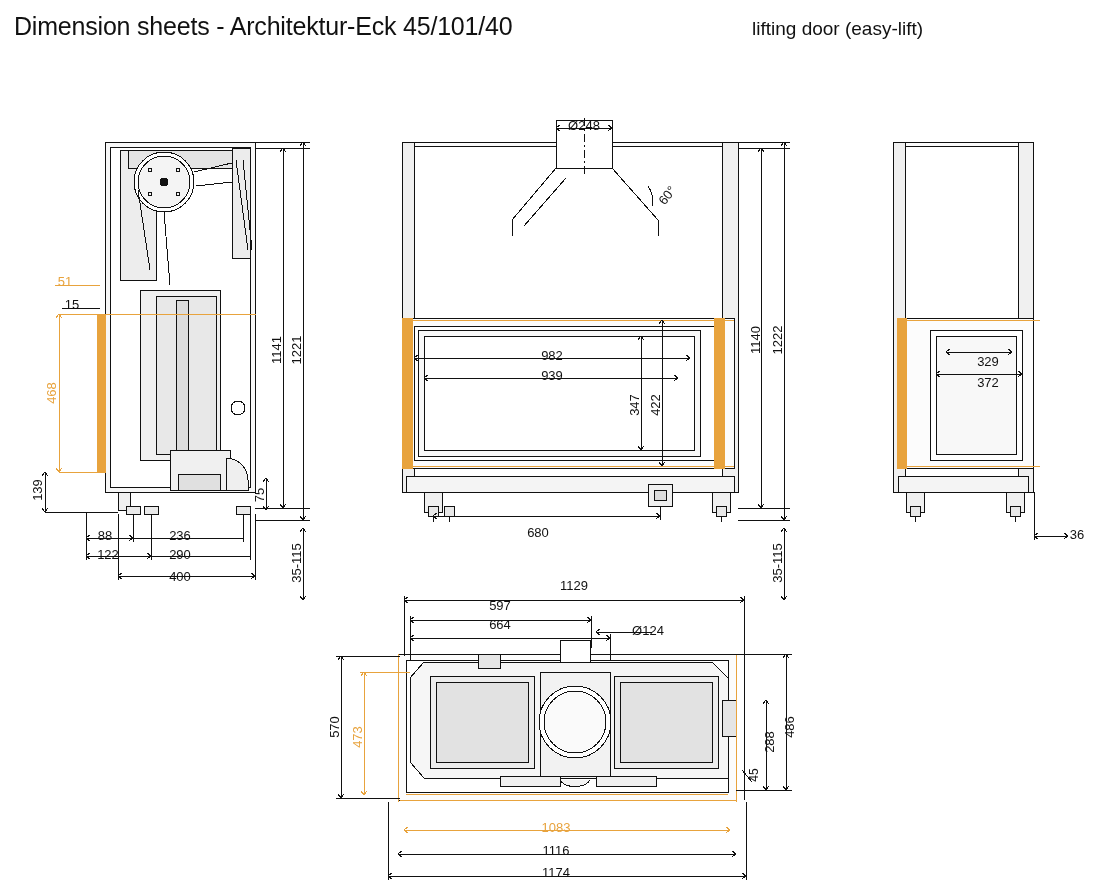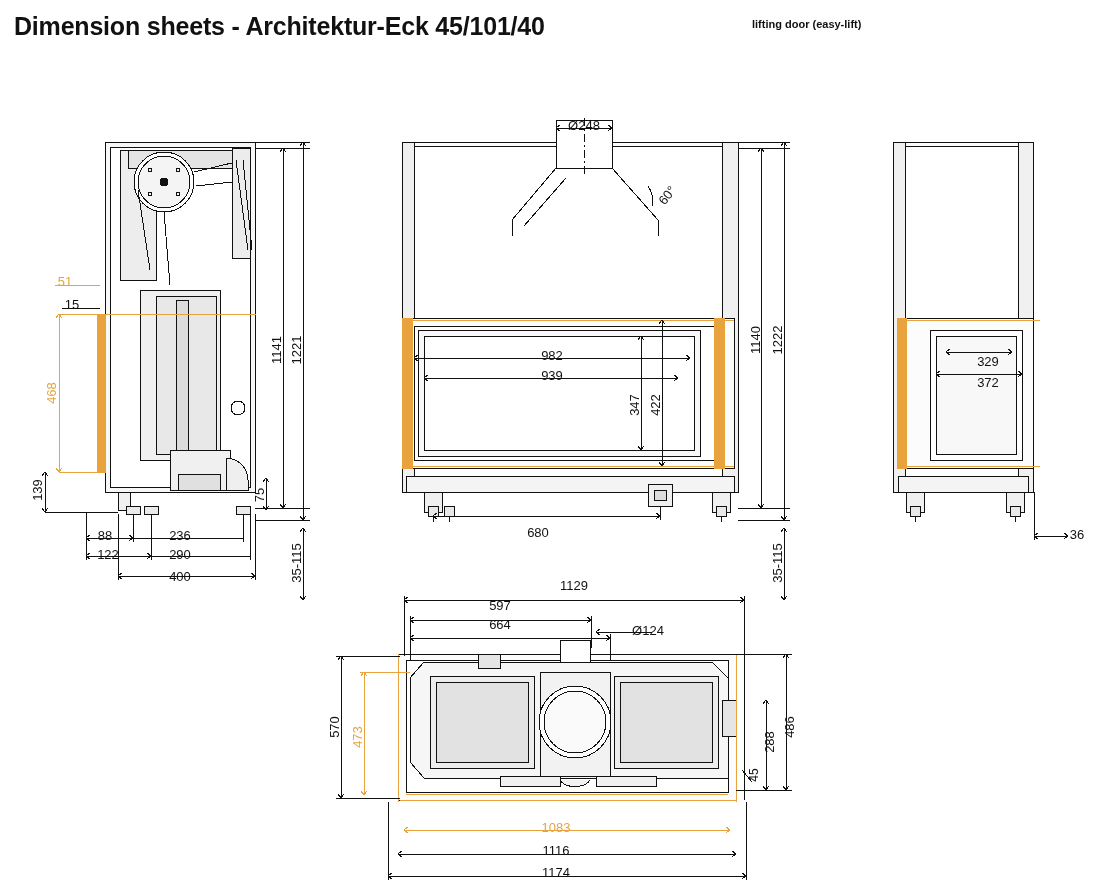--- a/index.html
+++ b/index.html
@@ -4,25 +4,25 @@
 <style>
   html,body{margin:0;padding:0;}
   body{
     width:1108px;height:895px;background:#ffffff;
     font-family:"Liberation Sans", sans-serif;
     color:#111;position:relative;overflow:hidden;
   }
   #sheet{position:absolute;left:0;top:0;width:1108px;height:895px;}
   .title{
     position:absolute;left:14px;top:12px;
-    font-size:25px;font-weight:bold;letter-spacing:-0.2px;white-space:nowrap;
+    font-size:25px;font-weight:normal;letter-spacing:-0.2px;white-space:nowrap;
   }
   .subtitle{
     position:absolute;left:752px;top:18px;
-    font-size:11px;font-weight:bold;white-space:nowrap;
+    font-size:19px;font-weight:normal;white-space:nowrap;
   }
   svg{position:absolute;left:0;top:0;}
   .dimtxt{font-family:"Liberation Sans", sans-serif;font-size:13px;fill:#111;}
   .dimtxt.small{font-size:12px;}
   .orange{fill:#E8A33D;}
   text{dominant-baseline:middle;}
 </style>
 </head>
 <body>
 

